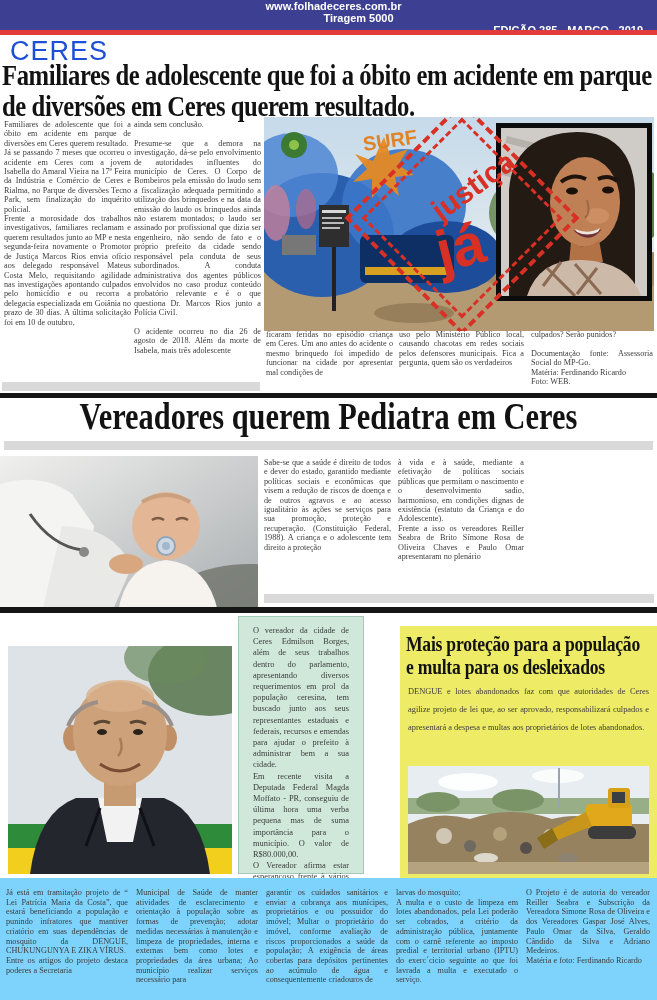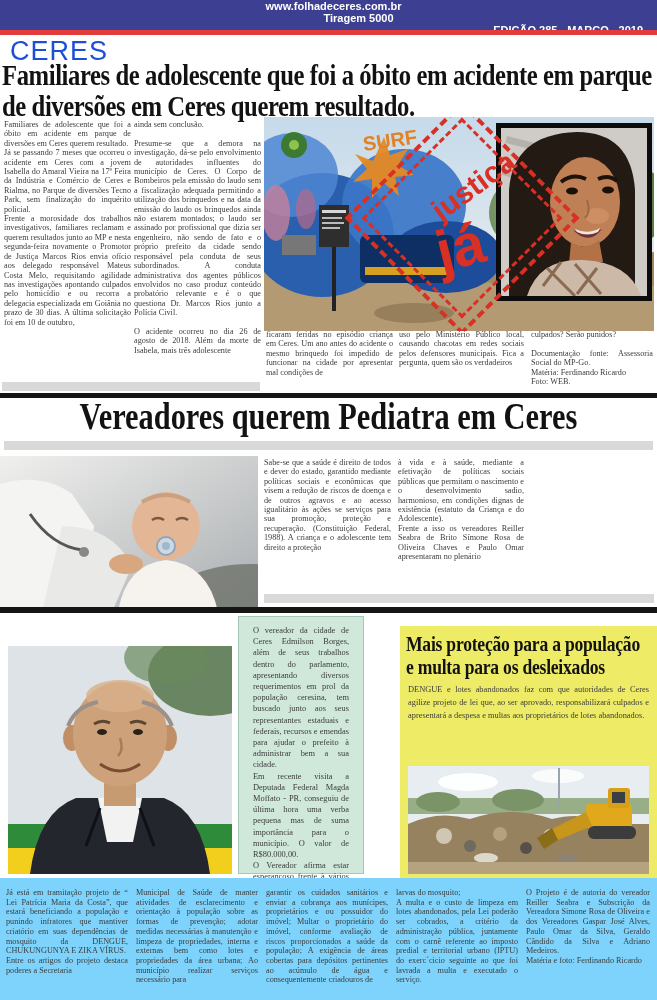--- a/index.html
+++ b/index.html
@@ -46,21 +46,21 @@
   .greenbox{position:absolute;left:238px;top:616px;width:126px;height:258px;
             background:#cfe8da;border:1px solid #a5c9b7;box-sizing:border-box;
             padding:8px 14px;}
   .greenbox .col{position:static;font-size:8.4px;line-height:11.2px;}
   
   .yellowbox{position:absolute;left:400px;top:626px;width:257px;height:252px;
              background:#eeec66;}
   .h3wrap{width:320px;transform:scaleX(0.8);transform-origin:0 0;margin:6px 0 4px 6px;}
   .h3wrap .h3{font-size:22px;line-height:1.06;font-weight:bold;color:#121212;
               white-space:pre-line;letter-spacing:-0.3px;}
-  .yellow-intro{margin:2px 8px 0 8px;font-size:8.4px;line-height:13px;
+  .yellow-intro{margin:2px 8px 0 8px;font-size:8.4px;line-height:18px;
                 text-align:justify;color:#3c3c3c;}
   .bottomyellow{position:absolute;left:0;top:878px;width:657px;height:122px;
                 background:#7dd3fc;padding-left:36px;}
   .bottomyellow .col{top:10px;height:106px;font-size:8.2px;line-height:9.7px;}
   svg text{font-family:"Liberation Sans",sans-serif;}
 </style>
 </head>
 <body>
 
 <div class="page">

